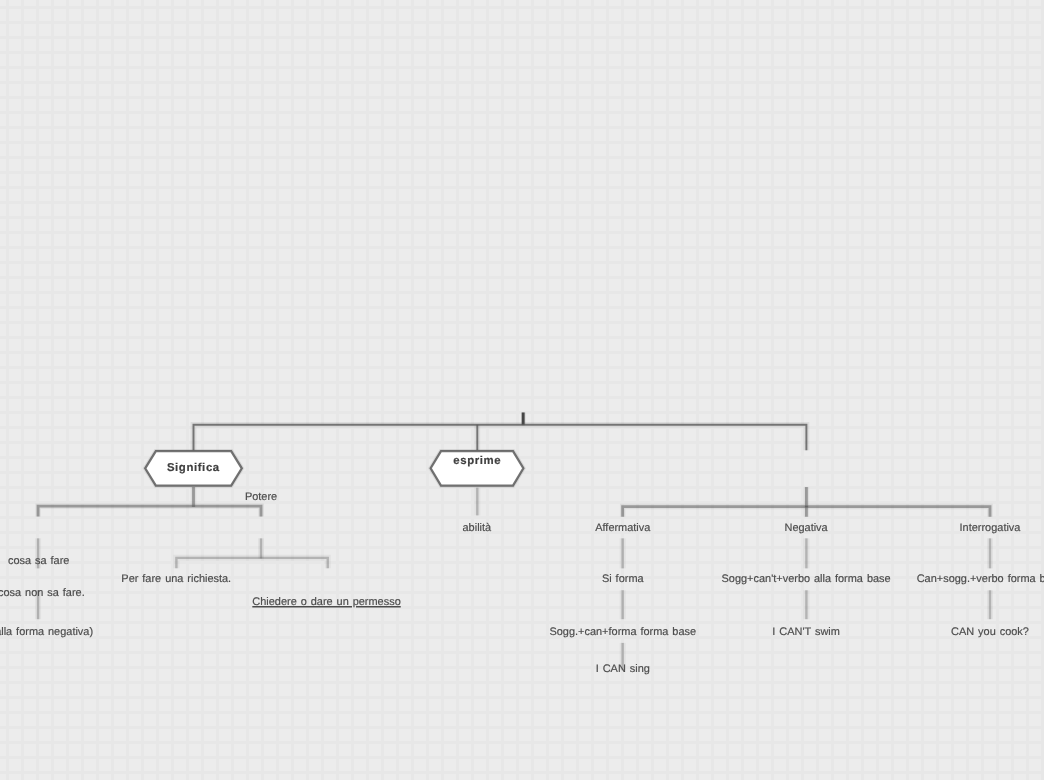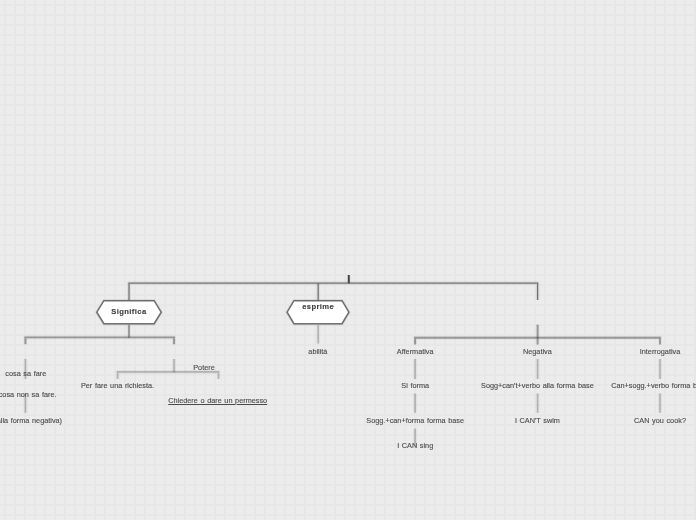--- a/index.html
+++ b/index.html
@@ -117,21 +117,21 @@
   <div class="hexnode l2" style="left:318.2px;top:299.7px;width:63.2px;height:14px;">
     <svg class="hexsvg" width="63.2" height="24.4" viewBox="0 0 63.2 24.4">
       <polygon points="7.6,0.7 55.6,0.7 62.5,12.2 55.6,23.7 7.6,23.7 0.7,12.2" fill="#ffffff" stroke="#4d4d4d" stroke-width="2.9" stroke-opacity="0.14"></polygon>
       <polygon points="7.6,0.7 55.6,0.7 62.5,12.2 55.6,23.7 7.6,23.7 0.7,12.2" fill="#ffffff" stroke="#4d4d4d" stroke-width="1.5" stroke-opacity="0.78"></polygon>
     </svg>
     <span class="txt l2-txt">esprime</span>
   </div>
 
 
   <div class="node-label" style="left:25.8px;top:346.5px;margin-top:22px;">cosa sa fare</div>
-  <div class="node-label" style="left:174px;top:363px;margin-left:30px;">Potere</div>
+  <div class="node-label" style="left:174px;top:326px;">Potere</div>
   <div class="node-label" style="left:27.6px;top:390px;">cosa non sa fare.</div>
   <div class="node-label" style="left:28.2px;top:416.3px;">(alla forma negativa)</div>
   <div class="node-label" style="left:117.5px;top:380.5px;">Per fare una richiesta.</div>
   <div class="node-label" style="left:217.7px;top:396px;text-decoration:underline;">Chiedere o dare un permesso</div>
   <div class="node-label" style="left:317.9px;top:346.5px;">abilità</div>
   <div class="node-label" style="left:415.2px;top:346.5px;">Affermativa</div>
   <div class="node-label" style="left:537.4px;top:346.5px;text-align:right;">Negativa</div>
   <div class="node-label" style="left:660px;top:346.5px;">Interrogativa</div>
   <div class="node-label" style="left:415.2px;top:380.5px;">Si forma</div>
   <div class="node-label" style="left:415.2px;top:416.3px;">Sogg.+can+forma forma base</div>

